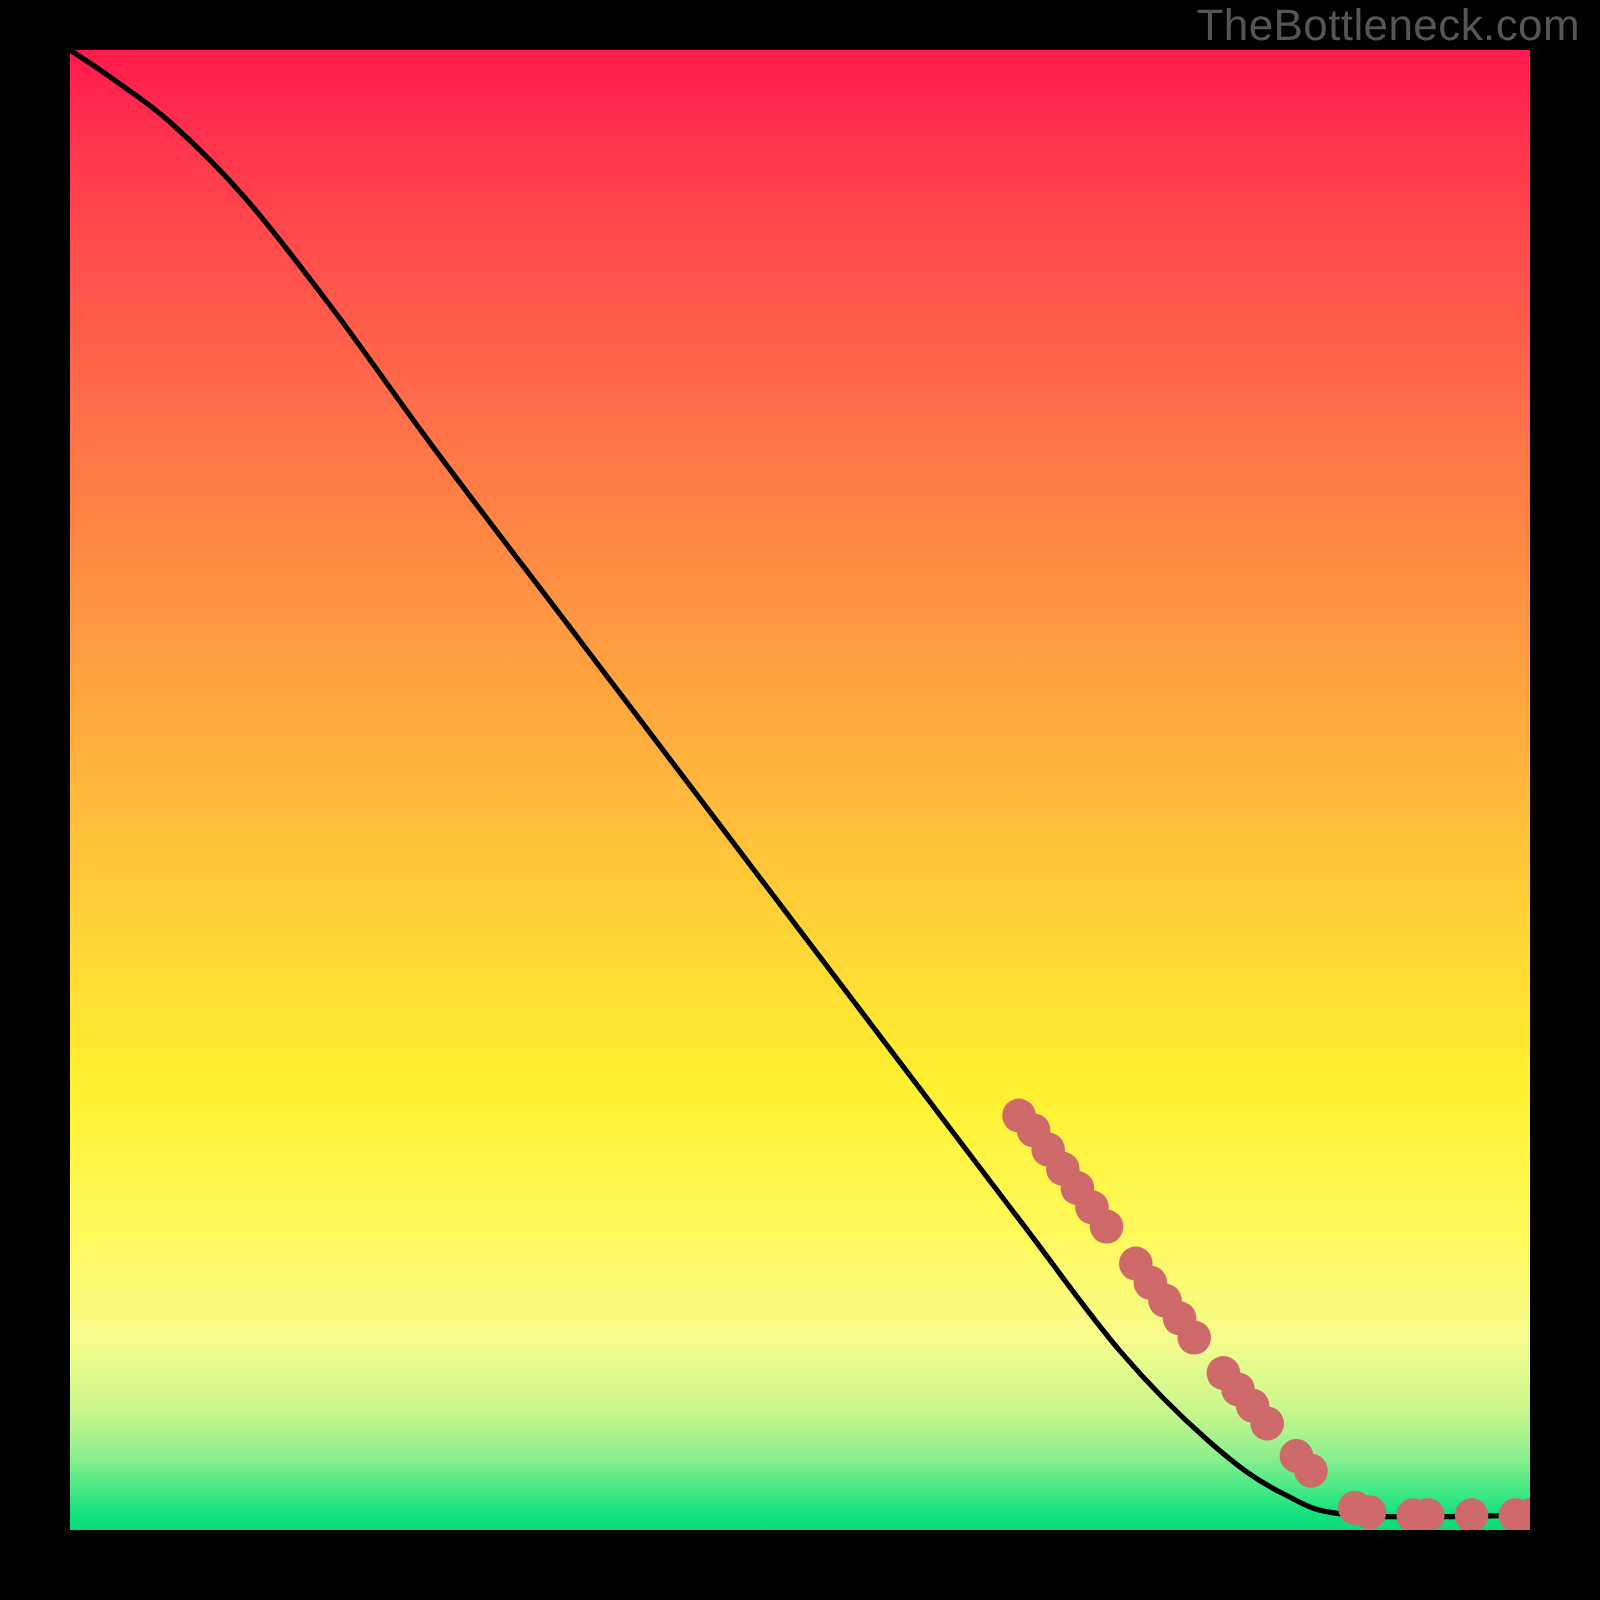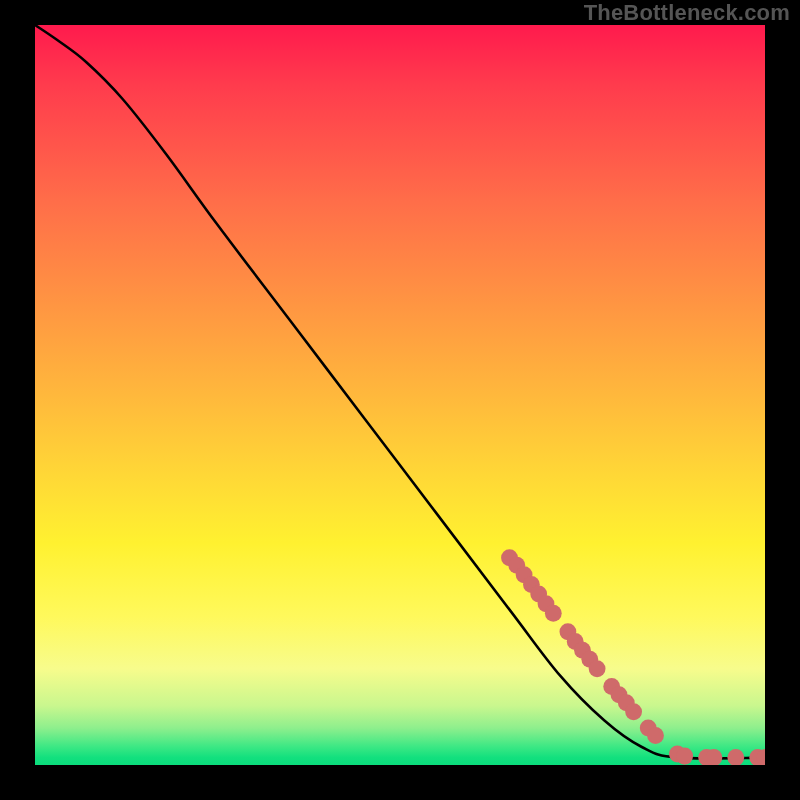--- a/index.html
+++ b/index.html
@@ -16,21 +16,21 @@
     width: 800px;
     height: 800px;
     background: #000;
   }
   .watermark {
     position: absolute;
     top: 0px;
     right: 10px;
     color: #555;
     font-size: 22px;
-    font-weight: 700;
+    font-weight: 400;
     letter-spacing: 0.2px;
     z-index: 50;
   }
   .plot {
     position: absolute;
     left: 35px;
     top: 25px;
     width: 730px;
     height: 740px;
   }

